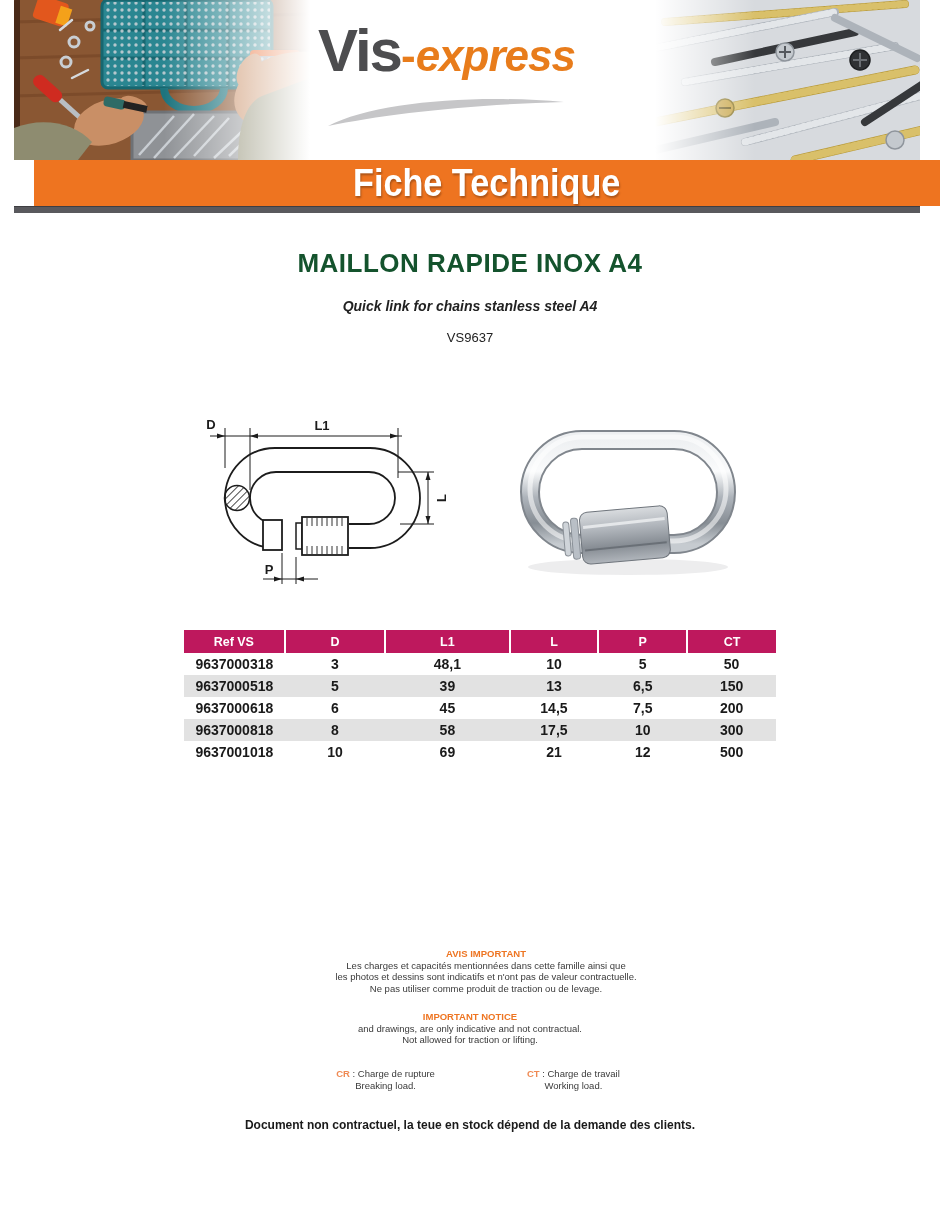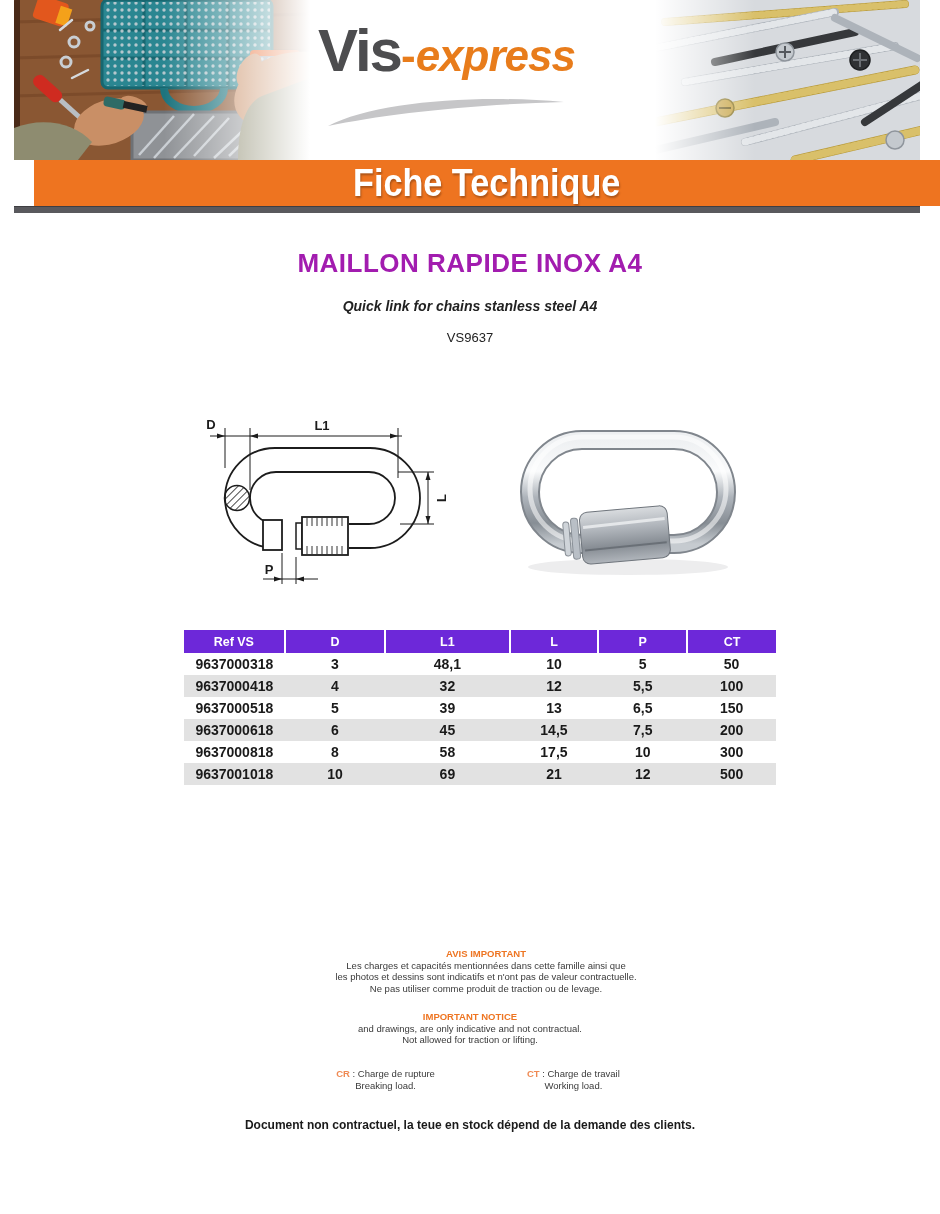--- a/index.html
+++ b/index.html
@@ -18,31 +18,31 @@
   .logo-express{font-size:44px;font-weight:700;font-style:italic;color:#e87c1b;letter-spacing:-1px;}
   .logo-swoosh{position:absolute;left:6px;top:74px;}
   
   .banner{position:absolute;left:14px;top:160px;width:906px;height:46px;background:#ee7420;
           display:flex;align-items:center;justify-content:center;margin-left:20px;}
   .banner-title{font-size:36px;font-weight:700;color:#fff;letter-spacing:0px;
                 transform:scale(.95,1.08);text-shadow:1px 2px 2px rgba(0,0,0,.28);}
   .strip{position:absolute;left:14px;top:206px;width:906px;height:6px;background:#59595d;border-top:1px solid #3e3e42;}
   
   .product-title{position:absolute;top:248px;left:0;width:100%;text-align:center;
-                 font-size:26px;font-weight:700;letter-spacing:.5px;color:#a21caf;}
+                 font-size:26px;font-weight:700;letter-spacing:.5px;color:#14532d;}
   .product-subtitle{position:absolute;top:298px;left:0;width:100%;text-align:center;
                     font-size:14px;font-weight:600;font-style:italic;color:#222;}
   .product-ref{position:absolute;top:330px;left:0;width:100%;text-align:center;
                font-size:13px;font-weight:500;color:#222;}
   
   .drawing{position:absolute;left:170px;top:398px;}
   .photo{position:absolute;left:496px;top:414px;}
   
   .spec-table{position:absolute;left:184px;top:630px;width:592px;border-collapse:collapse;}
-  .spec-table th{background:#6d28d9;color:#fff;font-size:12.5px;font-weight:700;
+  .spec-table th{background:#be185d;color:#fff;font-size:12.5px;font-weight:700;
                  height:21px;padding:1px 0;border-left:2px solid #fff;}
   .spec-table th:first-child{border-left:none;}
   .spec-table td{font-size:14px;font-weight:700;color:#1a1a1a;text-align:center;
                  height:20px;padding:1px 0;}
   .spec-table tbody tr:nth-child(even){background:#e2e2e2;}
   
   .notice{position:absolute;left:0;width:100%;text-align:center;font-size:9.5px;line-height:11.5px;color:#3a3a3a;}
   .notice-fr{top:948px;padding-left:16px;}
   .notice-en{top:1011px;}
   .notice-heading{color:#ee7522;font-weight:700;}
@@ -328,28 +328,20 @@
     <tbody>
         <tr>
           <td>9637000318</td>
           <td>3</td>
           <td>48,1</td>
           <td>10</td>
           <td>5</td>
           <td>50</td>
         </tr>
         <tr>
-          <td>9637000418</td>
-          <td>4</td>
-          <td>32</td>
-          <td>12</td>
-          <td>5,5</td>
-          <td>100</td>
-        </tr>
-        <tr>
           <td>9637000518</td>
           <td>5</td>
           <td>39</td>
           <td>13</td>
           <td>6,5</td>
           <td>150</td>
         </tr>
         <tr>
           <td>9637000618</td>
           <td>6</td>

